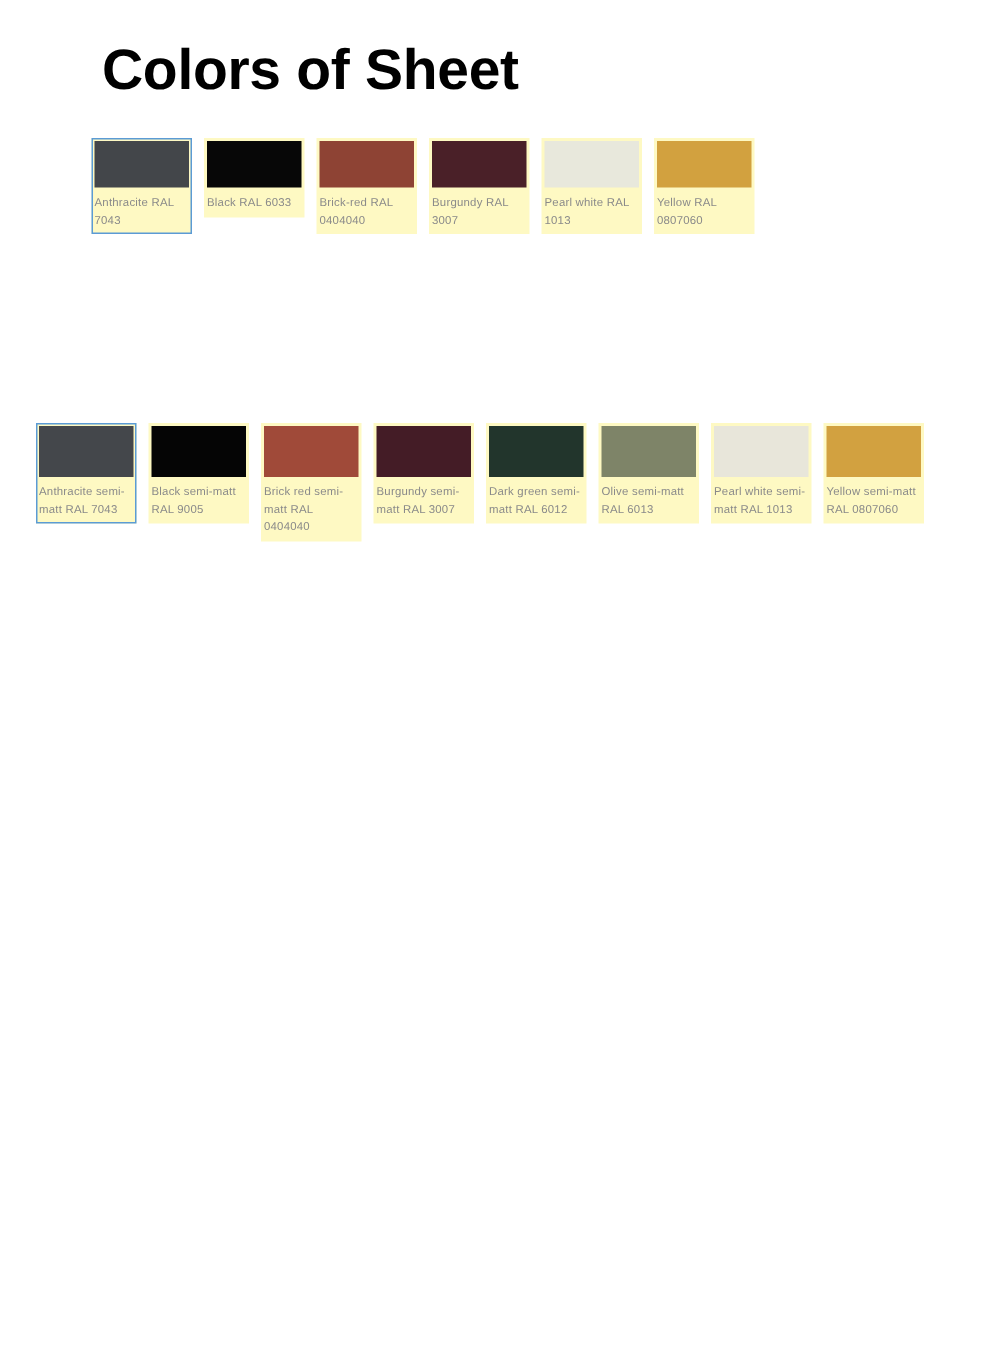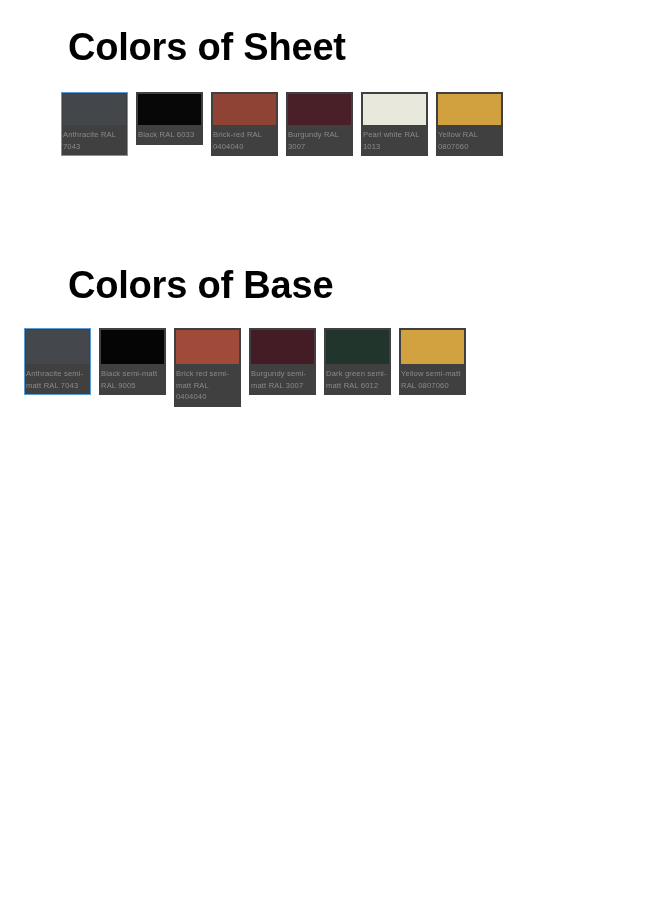--- a/index.html
+++ b/index.html
@@ -51,21 +51,21 @@
     width: 600px;
   }
 
   .swatch-item {
     width: 67px;
     margin-right: 8px;
     margin-bottom: 14px;
     padding: 1px 1px 3px 1px;
     border: 1px solid transparent;
     box-sizing: border-box;
-    background: #404040;
+    background: #fef9c3;
     cursor: pointer;
   }
   .swatch-item.selected {
     border: 1px solid #5b9bd5;
   }
 
   .swatch-chip {
     width: 63px;
     height: 31px;
     display: block;
@@ -116,21 +116,20 @@
           <span class="swatch-label">Pearl white RAL 1013</span>
         </div>
         <div class="swatch-item">
           <span class="swatch-chip" style="background: rgb(210, 161, 63);"></span>
           <span class="swatch-label">Yellow RAL 0807060</span>
         </div>
       </div>
   </div>
 
   <div class="section" id="section-base">
-    <h1 class="section-title">Colors of Base</h1>
     <div class="swatch-grid" id="grid-base">
         <div class="swatch-item selected">
           <span class="swatch-chip" style="background: rgb(68, 71, 75);"></span>
           <span class="swatch-label">Anthracite semi-matt RAL 7043</span>
         </div>
         <div class="swatch-item">
           <span class="swatch-chip" style="background: rgb(5, 5, 5);"></span>
           <span class="swatch-label">Black semi-matt RAL 9005</span>
         </div>
         <div class="swatch-item">
@@ -139,19 +138,27 @@
         </div>
         <div class="swatch-item">
           <span class="swatch-chip" style="background: rgb(68, 28, 38);"></span>
           <span class="swatch-label">Burgundy semi-matt RAL 3007</span>
         </div>
         <div class="swatch-item">
           <span class="swatch-chip" style="background: rgb(34, 53, 44);"></span>
           <span class="swatch-label">Dark green semi-matt RAL 6012</span>
         </div>
         <div class="swatch-item">
+          <span class="swatch-chip" style="background: rgb(126, 132, 104);"></span>
+          <span class="swatch-label">Olive semi-matt RAL 6013</span>
+        </div>
+        <div class="swatch-item">
+          <span class="swatch-chip" style="background: rgb(232, 230, 218);"></span>
+          <span class="swatch-label">Pearl white semi-matt RAL 1013</span>
+        </div>
+        <div class="swatch-item">
           <span class="swatch-chip" style="background: rgb(210, 161, 64);"></span>
           <span class="swatch-label">Yellow semi-matt RAL 0807060</span>
         </div>
       </div>
   </div>
 
 </div>
 
 </body></html>

